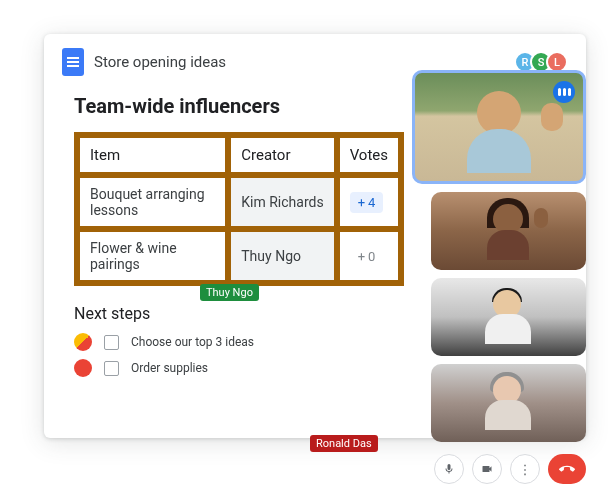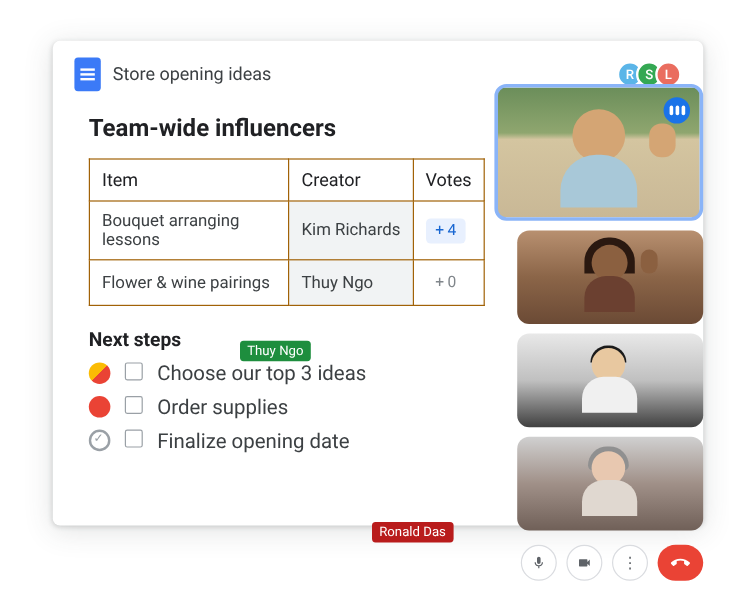--- a/index.html
+++ b/index.html
@@ -10,34 +10,34 @@
 .docs-logo::after{content:"";width:12px;height:2px;background:#fff;box-shadow:0 -4px 0 #fff,0 4px 0 #fff}
 .doc-title{font-size:15px;color:#3c4043;flex:1}
 .collab{display:flex;gap:-4px}
 .avatar{width:22px;height:22px;border-radius:50%;display:flex;align-items:center;justify-content:center;font-size:11px;font-weight:500;color:#fff;border:2px solid #fff;margin-left:-6px}
 .av-r{background:#5bb5e8}
 .av-s{background:#34a853}
 .av-l{background:#ea6d5f}
 .content{padding:0 12px}
 .h-title{font-size:20px;font-weight:700;color:#202124;margin-bottom:14px}
 table{width:330px;border-collapse:collapse;margin-bottom:18px}
-th,td{border:1px solid #a16207;padding:8px 10px;text-align:left;font-size:14px;color:#3c4043;vertical-align:middle}
+th,td{border:6px solid #a16207;padding:8px 10px;text-align:left;font-size:14px;color:#3c4043;vertical-align:middle}
 th{font-weight:400;font-size:15px;color:#202124}
 .creator-cell{background:#f1f3f4;white-space:nowrap}
 .votes-cell{white-space:nowrap}
 .vote-chip{display:inline-flex;align-items:center;gap:3px;padding:3px 8px;border-radius:4px;font-size:13px}
 .vote-blue{background:#e8f0fe;color:#1967d2}
 .vote-gray{color:#80868b}
 .plus{font-size:13px}
 .cursor-tag{position:absolute;background:#1e8e3e;color:#fff;font-size:11px;padding:2px 6px;border-radius:3px}
 .cursor-tag-red{background:#b91c1c}
 .cursor-thuy{left:156px;top:250px}
 .cursor-ronald{left:266px;top:401px}
-.next-h{font-size:16px;font-weight:700;color:#202124;margin-bottom:10px}
-.step{display:flex;align-items:flex-start;gap:12px;margin-bottom:8px;font-size:17px;color:#3c4043}
+.next-h{font-size:16px;font-weight:400;color:#202124;margin-bottom:10px}
+.step{display:flex;align-items:center;gap:12px;margin-bottom:8px;font-size:12px;color:#3c4043}
 .step-icon{width:18px;height:18px;border-radius:50%;flex-shrink:0}
 .si-1{background:linear-gradient(135deg,#fbbc04 50%,#ea4335 50%)}
 .si-2{background:#ea4335}
 .si-3{border:2px solid #9aa0a6;position:relative}
 .si-3::after{content:"✓";position:absolute;font-size:10px;color:#9aa0a6;left:2px;top:-1px}
 .checkbox{width:15px;height:15px;border:1.5px solid #9aa0a6;border-radius:2px;flex-shrink:0}
 
 .vpanel{position:absolute;right:22px;top:70px;width:155px;display:flex;flex-direction:column;gap:8px}
 .vtile{width:100%;height:78px;border-radius:10px;background:#888;position:relative;overflow:hidden}
 .vtile.main{height:114px;border:3px solid #8ab4f8;width:174px;margin-left:-19px}
@@ -115,25 +115,20 @@
     <div class="step">
       <div class="step-icon si-1"></div>
       <div class="checkbox"></div>
       <span>Choose our top 3 ideas</span>
     </div>
     <div class="step">
       <div class="step-icon si-2"></div>
       <div class="checkbox"></div>
       <span>Order supplies</span>
     </div>
-    <div class="step">
-      <div class="step-icon si-3"></div>
-      <div class="checkbox"></div>
-      <span>Finalize opening date</span>
-    </div>
   </div>
 
   <div class="cursor-tag cursor-thuy">Thuy Ngo</div>
   <div class="cursor-tag cursor-tag-red cursor-ronald">Ronald Das</div>
 </div>
 
 <div class="vpanel">
   <div class="vtile main vp1">
     <div class="person p1">
         <div class="head"></div>

